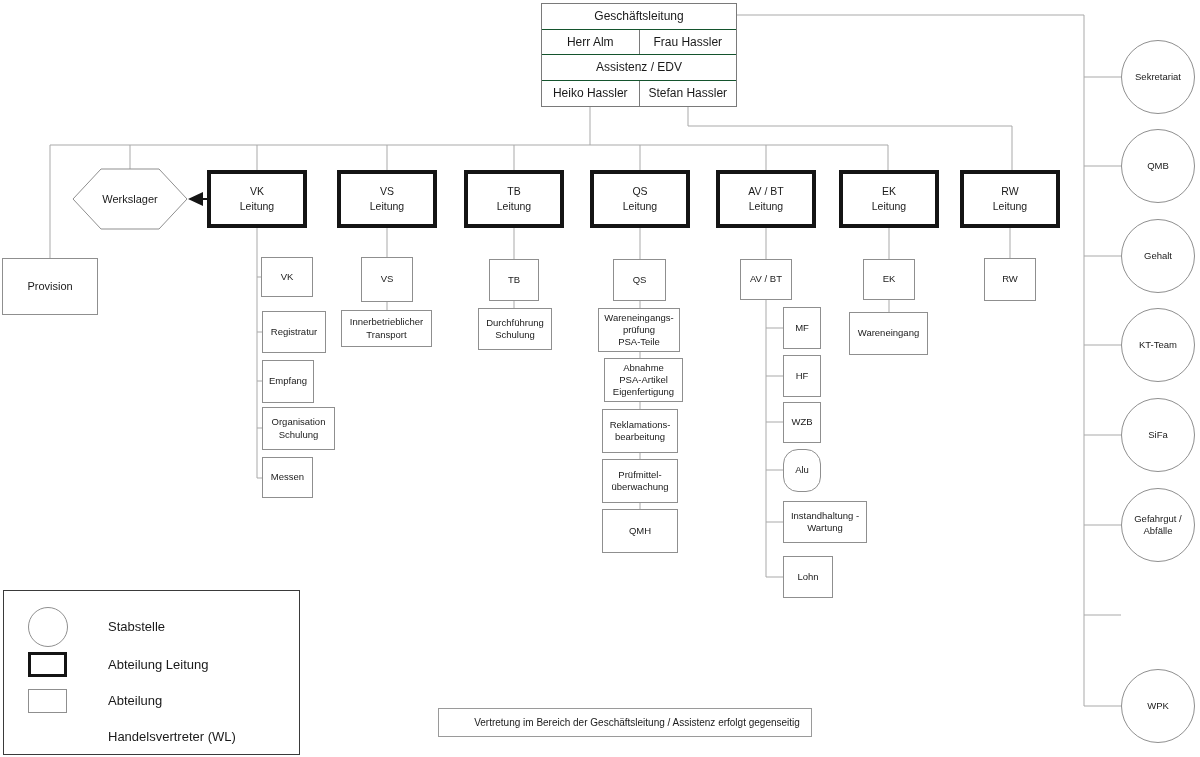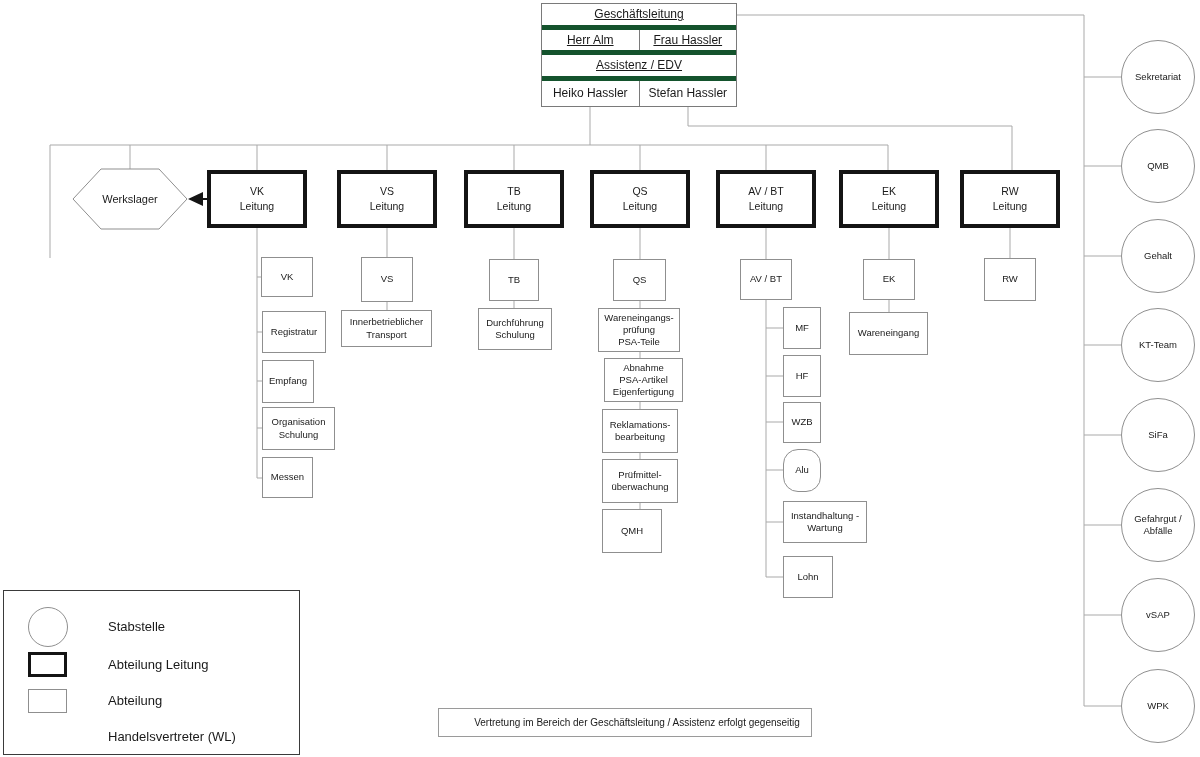--- a/index.html
+++ b/index.html
@@ -9,21 +9,21 @@
   svg.lines { position:absolute; left:0; top:0; }
   .box { position:absolute; background:#ffffff; display:flex; align-items:center; justify-content:center;
          text-align:center; white-space:pre-line; }
   .unit   { border:1px solid #8f8f8f; font-size:9.5px; line-height:1.3; }
   .leader { border:4px solid #141414; font-size:10.5px; line-height:1.4; }
   .circle { border:1px solid #8f8f8f; border-radius:50%; font-size:9.5px; line-height:1.3; }
   .plain  { background:transparent; border:none; }
   .mgmt { position:absolute; left:541px; top:3px; width:196px; height:104px;
           border:1px solid #7a7a7a; background:#fff; display:grid; grid-template-rows:repeat(4,1fr); }
   .mgmt .trow { display:flex; align-items:center; justify-content:center; font-size:12px; }
-  .mgmt .sep  { border-bottom:5px solid #14532d;text-decoration:underline; }
+  .mgmt .sep  { border-bottom:1px solid #14532d; }
   .mgmt .split { display:flex; align-items:stretch; justify-content:stretch; padding:0; }
   .mgmt .tcell { flex:1; display:flex; align-items:center; justify-content:center; font-size:12px; }
   .mgmt .tcell.first { border-right:1px solid #7a7a7a; }
   .legendbox { position:absolute; left:3px; top:590px; width:297px; height:165px;
                border:1px solid #3a3a3a; background:#fff; }
   .legend-label { position:absolute; left:108px; font-size:13px; height:16px; line-height:16px; }
   .legend-circle { position:absolute; left:28px; top:607px; width:40px; height:40px;
                    border:1px solid #8f8f8f; border-radius:50%; background:#fff; }
   .legend-boldrect { position:absolute; left:28px; top:652px; width:39px; height:25px;
                      border:3px solid #141414; background:#fff; }
@@ -116,24 +116,24 @@
     </div>
   </div>
 
   <div class="box circle" style="left:1121px; top:40px;  width:74px; height:74px;">Sekretariat</div>
   <div class="box circle" style="left:1121px; top:129px; width:74px; height:74px;">QMB</div>
   <div class="box circle" style="left:1121px; top:219px; width:74px; height:74px;">Gehalt</div>
   <div class="box circle" style="left:1121px; top:308px; width:74px; height:74px;">KT-Team</div>
   <div class="box circle" style="left:1121px; top:398px; width:74px; height:74px;">SiFa</div>
   <div class="box circle" style="left:1121px; top:488px; width:74px; height:74px;">Gefahrgut /
 Abfälle</div>
-  <div class="box circle" style="left:1121px; top:578px; width:74px; height:74px;">vSAP</div>
   <div class="box circle" style="left:1121px; top:669px; width:74px; height:74px;">WPK</div>
 
   <div class="box plain" style="left:85px; top:188px; width:90px; height:22px; font-size:11px;">Werkslager</div>
+  <div class="box unit" style="left:2px; top:258px; width:96px; height:57px; font-size:11px;">Provision</div>
 
   <div class="box leader" style="left:207px; top:170px; width:100px; height:58px;">VK
 Leitung</div>
   <div class="box leader" style="left:337px; top:170px; width:100px; height:58px;">VS
 Leitung</div>
   <div class="box leader" style="left:464px; top:170px; width:100px; height:58px;">TB
 Leitung</div>
   <div class="box leader" style="left:590px; top:170px; width:100px; height:58px;">QS
 Leitung</div>
   <div class="box leader" style="left:716px; top:170px; width:100px; height:58px;">AV / BT
@@ -162,21 +162,21 @@
   <div class="box unit" style="left:598px; top:308px; width:82px; height:44px; line-height:1.25;">Wareneingangs-
 prüfung
 PSA-Teile</div>
   <div class="box unit" style="left:604px; top:358px; width:79px; height:44px; line-height:1.25;">Abnahme
 PSA-Artikel
 Eigenfertigung</div>
   <div class="box unit" style="left:602px; top:409px; width:76px; height:44px;">Reklamations-
 bearbeitung</div>
   <div class="box unit" style="left:602px; top:459px; width:76px; height:44px;">Prüfmittel-
 überwachung</div>
-  <div class="box unit" style="left:602px; top:509px; width:60px; height:44px;">QMH</div>
+  <div class="box unit" style="left:602px; top:509px; width:76px; height:44px;">QMH</div>
 
   <div class="box unit" style="left:740px; top:259px; width:52px; height:41px;">AV / BT</div>
   <div class="box unit" style="left:783px; top:307px; width:38px; height:42px;">MF</div>
   <div class="box unit" style="left:783px; top:355px; width:38px; height:42px;">HF</div>
   <div class="box unit" style="left:783px; top:402px; width:38px; height:41px;">WZB</div>
   <div class="box unit" style="left:783px; top:449px; width:38px; height:43px;border-radius:15px;">Alu</div>
   <div class="box unit" style="left:783px; top:501px; width:84px; height:42px;">Instandhaltung -
 Wartung</div>
   <div class="box unit" style="left:783px; top:556px; width:50px; height:42px;">Lohn</div>
 

